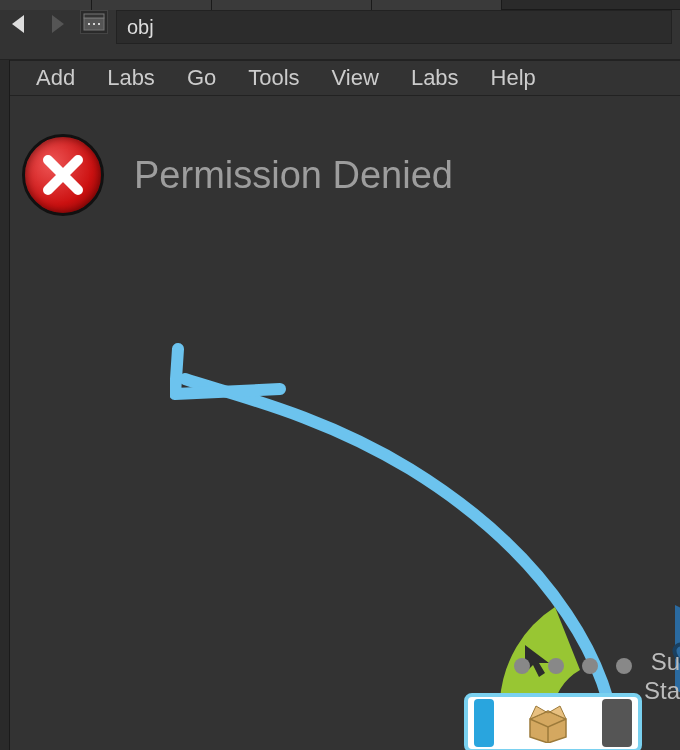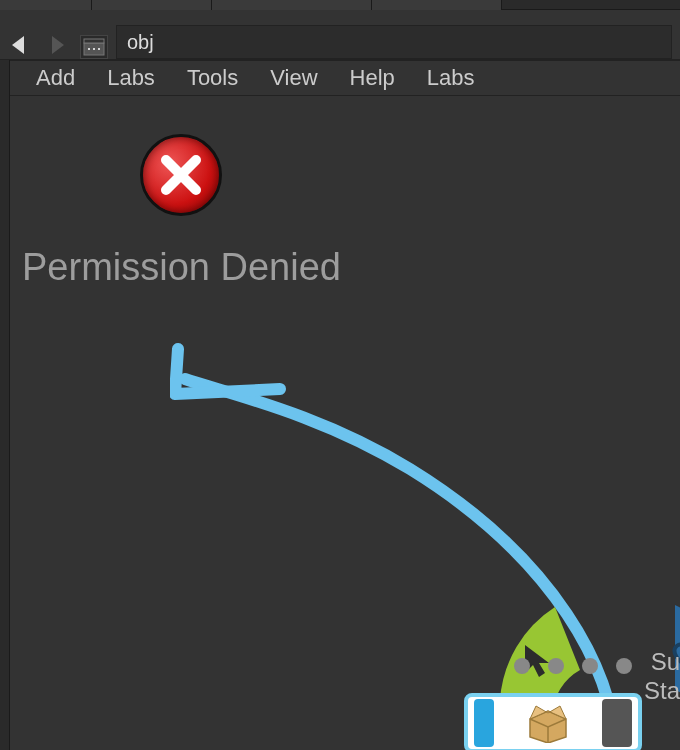--- a/index.html
+++ b/index.html
@@ -28,21 +28,21 @@
       padding: 0 10px;
       color: #999;
       font-size: 10px;
     }
     
     .nav-bar {
       height: 50px;
       background: #333333;
       border-bottom: 1px solid #222;
       display: flex;
-      align-items: flex-end;
+      align-items: flex-start;
       padding: 0 8px;
       gap: 8px;
     }
     .nav-arrow {
       width: 28px;
       height: 28px;
       display: flex;
       align-items: center;
       justify-content: center;
     }
@@ -103,21 +103,20 @@
       background: #333333;
     }
     
     .error-row {
       position: absolute;
       top: 30px;
       left: 12px;
       display: flex;
       align-items: center;
       gap: 30px;
-      flex-direction: column;
     }
     .error-icon {
       width: 82px;
       height: 82px;
       border-radius: 50%;
       background: radial-gradient(circle at 35% 35%, #e55 0%, #c11 60%, #800 100%);
       border: 3px solid #111;
       display: flex;
       align-items: center;
       justify-content: center;
@@ -238,24 +237,25 @@
     </svg>
   </div>
   <div class="path-text">obj</div>
 </div>
 
 <div class="left-strip"></div>
 
 <div class="menu-bar">
   <div class="menu-item">Add</div>
   <div class="menu-item">Labs</div>
+  <div class="menu-item">Go</div>
   <div class="menu-item">Tools</div>
   <div class="menu-item">View</div>
+  <div class="menu-item">Labs</div>
   <div class="menu-item">Help</div>
-  <div class="menu-item">Labs</div>
 </div>
 
 <div class="viewport">
 
   <div class="error-row">
     <div class="error-icon">
       <svg width="50" height="50" viewBox="0 0 50 50">
         <path d="M10 10 L40 40 M40 10 L10 40" stroke="#fff" stroke-width="10" stroke-linecap="round"></path>
       </svg>
     </div>

